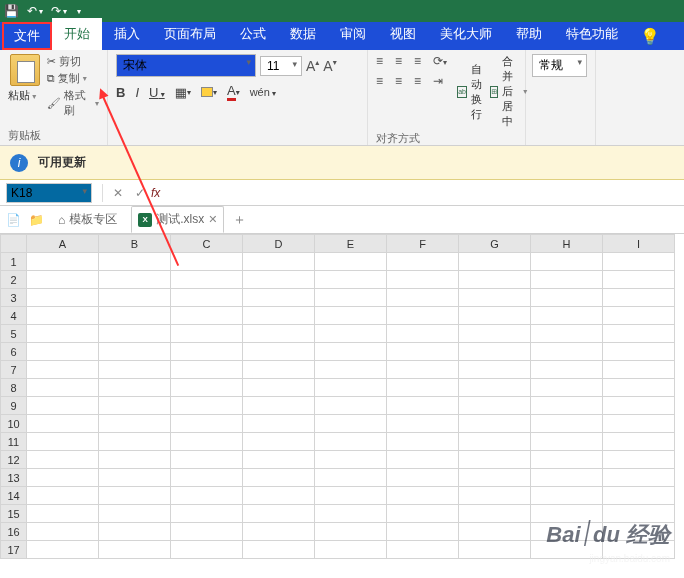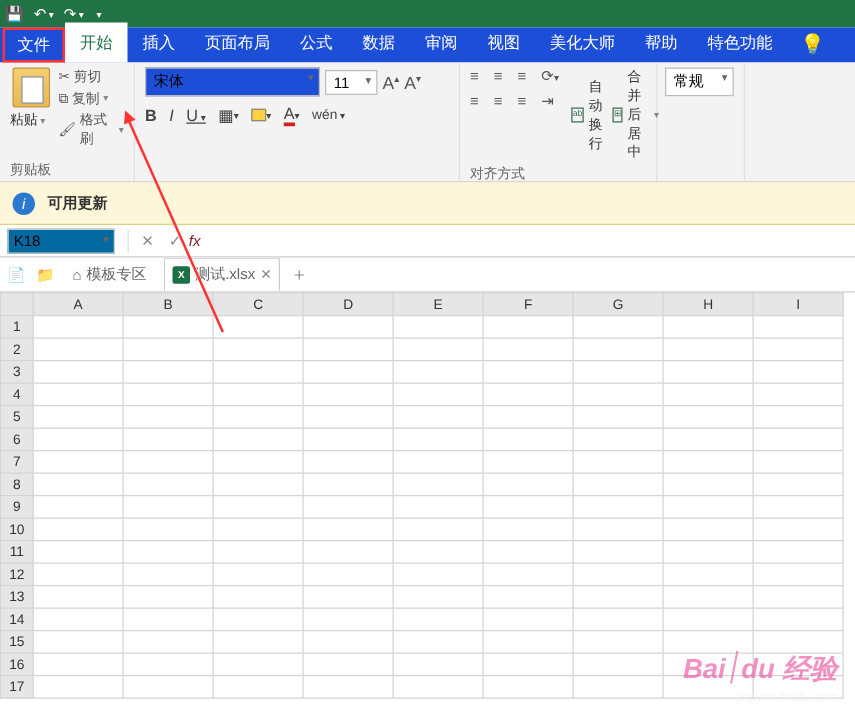--- a/index.html
+++ b/index.html
@@ -75,21 +75,21 @@
 .sheet th, .sheet td { border: 1px solid #d4d4d4; font-size: 11px; text-align: center; font-weight: normal; color: #333; height: 18px; }
 .sheet th { background: #e6e6e6; }
 .sheet .corner { width: 26px; background: #e6e6e6; }
 .sheet .rowhdr { width: 26px; background: #e6e6e6; }
 .sheet .colhdr { width: 72px; }
 .sheet td { background: #fff; }
 
 .arrow-line { position: absolute; left: 100px; top: 92px; width: 2px; height: 190px; background: #ff3333; transform: rotate(-24deg); transform-origin: top; pointer-events: none; }
 .arrow-head { position: absolute; left: 97px; top: 88px; width: 0; height: 0; border-left: 5px solid transparent; border-right: 5px solid transparent; border-bottom: 10px solid #ff3333; transform: rotate(-22deg); pointer-events: none; }
 
-.watermark { position: absolute; right: 14px; bottom: 28px; color: #ec4899; font-size: 22px; font-weight: bold; font-style: italic; opacity: 0.6; pointer-events: none; }
+.watermark { position: absolute; right: 14px; bottom: 28px; color: #0f172a; font-size: 22px; font-weight: bold; font-style: italic; opacity: 0.6; pointer-events: none; }
 .watermark-sub { position: absolute; right: 14px; bottom: 14px; color: #eee; font-size: 10px; opacity: 0.6; pointer-events: none; }
 </style>
 </head>
 <body>
 
 <div class="titlebar">
   <span class="qat-btn">💾</span>
   <span class="qat-btn">
       <span>↶</span>
       <span class="small-triangle">▾</span>

